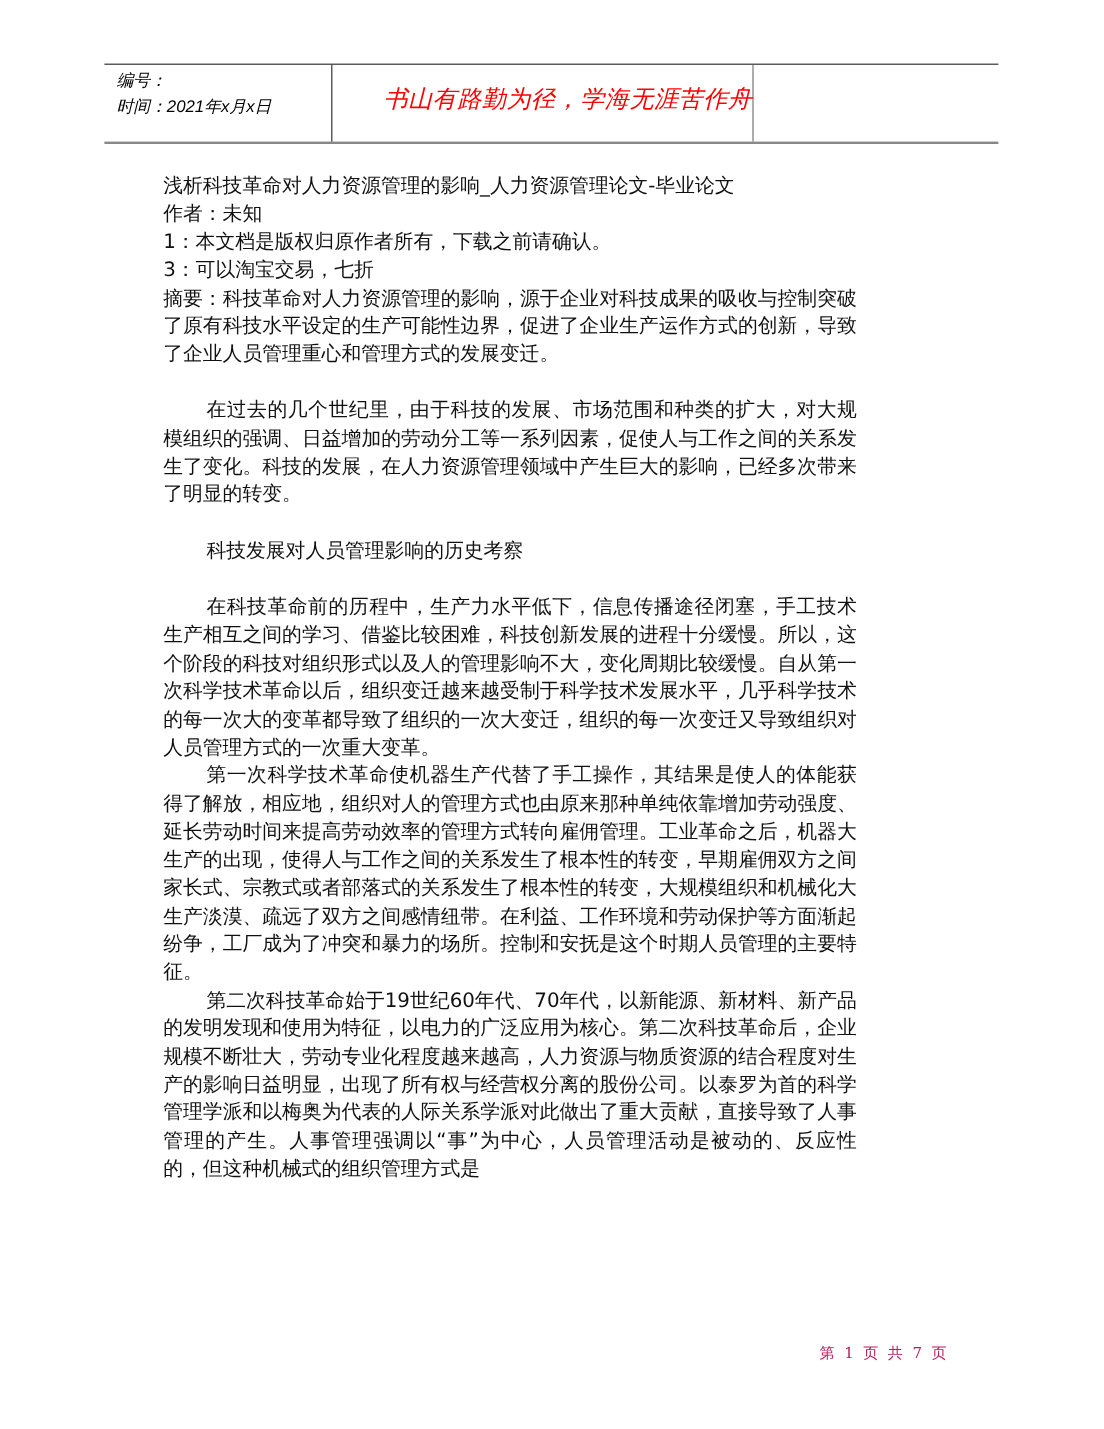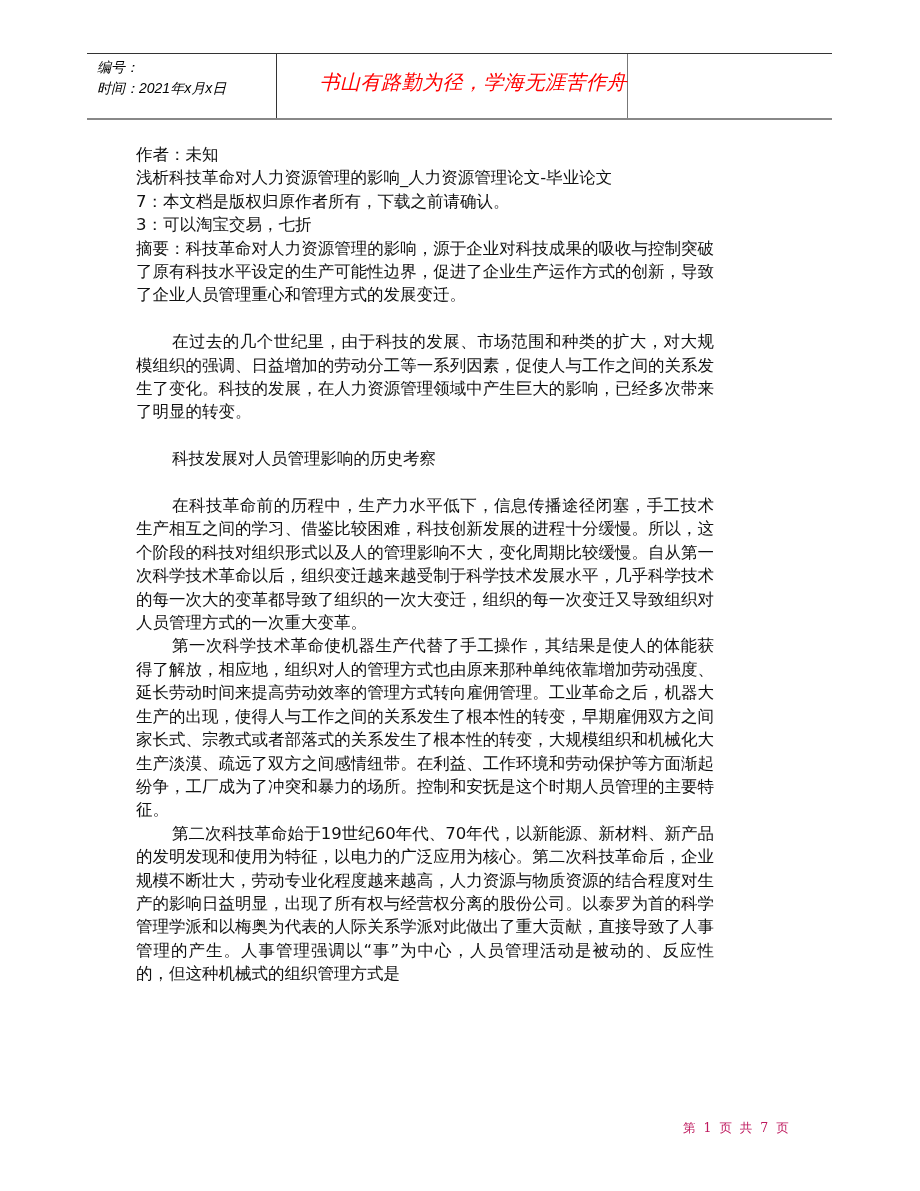--- a/index.html
+++ b/index.html
@@ -100,23 +100,23 @@
   <div class="cell cell-left">
     <div>编号：</div>
     <div>时间：2021年x月x日</div>
   </div>
   <div class="cell cell-mid">
     <span class="motto">书山有路勤为径，学海无涯苦作舟</span>
   </div>
 </div>
 
 <div class="content">
+  <p>浅析科技革命对人力资源管理的影响_人力资源管理论文-毕业论文</p>
   <p>作者：未知</p>
-  <p>浅析科技革命对人力资源管理的影响_人力资源管理论文-毕业论文</p>
-  <p>7：本文档是版权归原作者所有，下载之前请确认。</p>
+  <p>1：本文档是版权归原作者所有，下载之前请确认。</p>
   <p>3：可以淘宝交易，七折</p>
   <p>摘要：科技革命对人力资源管理的影响，源于企业对科技成果的吸收与控制突破了原有科技水平设定的生产可能性边界，促进了企业生产运作方式的创新，导致了企业人员管理重心和管理方式的发展变迁。</p>
   <div class="blank"></div>
   <p class="indent">在过去的几个世纪里，由于科技的发展、市场范围和种类的扩大，对大规模组织的强调、日益增加的劳动分工等一系列因素，促使人与工作之间的关系发生了变化。科技的发展，在人力资源管理领域中产生巨大的影响，已经多次带来了明显的转变。</p>
   <div class="blank"></div>
   <p class="indent">科技发展对人员管理影响的历史考察</p>
   <div class="blank"></div>
   <p class="indent">在科技革命前的历程中，生产力水平低下，信息传播途径闭塞，手工技术生产相互之间的学习、借鉴比较困难，科技创新发展的进程十分缓慢。所以，这个阶段的科技对组织形式以及人的管理影响不大，变化周期比较缓慢。自从第一次科学技术革命以后，组织变迁越来越受制于科学技术发展水平，几乎科学技术的每一次大的变革都导致了组织的一次大变迁，组织的每一次变迁又导致组织对人员管理方式的一次重大变革。</p>
   <p class="indent">第一次科学技术革命使机器生产代替了手工操作，其结果是使人的体能获得了解放，相应地，组织对人的管理方式也由原来那种单纯依靠增加劳动强度、延长劳动时间来提高劳动效率的管理方式转向雇佣管理。工业革命之后，机器大生产的出现，使得人与工作之间的关系发生了根本性的转变，早期雇佣双方之间家长式、宗教式或者部落式的关系发生了根本性的转变，大规模组织和机械化大生产淡漠、疏远了双方之间感情纽带。在利益、工作环境和劳动保护等方面渐起纷争，工厂成为了冲突和暴力的场所。控制和安抚是这个时期人员管理的主要特征。</p>
   <p class="indent">第二次科技革命始于19世纪60年代、70年代，以新能源、新材料、新产品的发明发现和使用为特征，以电力的广泛应用为核心。第二次科技革命后，企业规模不断壮大，劳动专业化程度越来越高，人力资源与物质资源的结合程度对生产的影响日益明显，出现了所有权与经营权分离的股份公司。以泰罗为首的科学管理学派和以梅奥为代表的人际关系学派对此做出了重大贡献，直接导致了人事管理的产生。人事管理强调以“事”为中心，人员管理活动是被动的、反应性的，但这种机械式的组织管理方式是</p>

